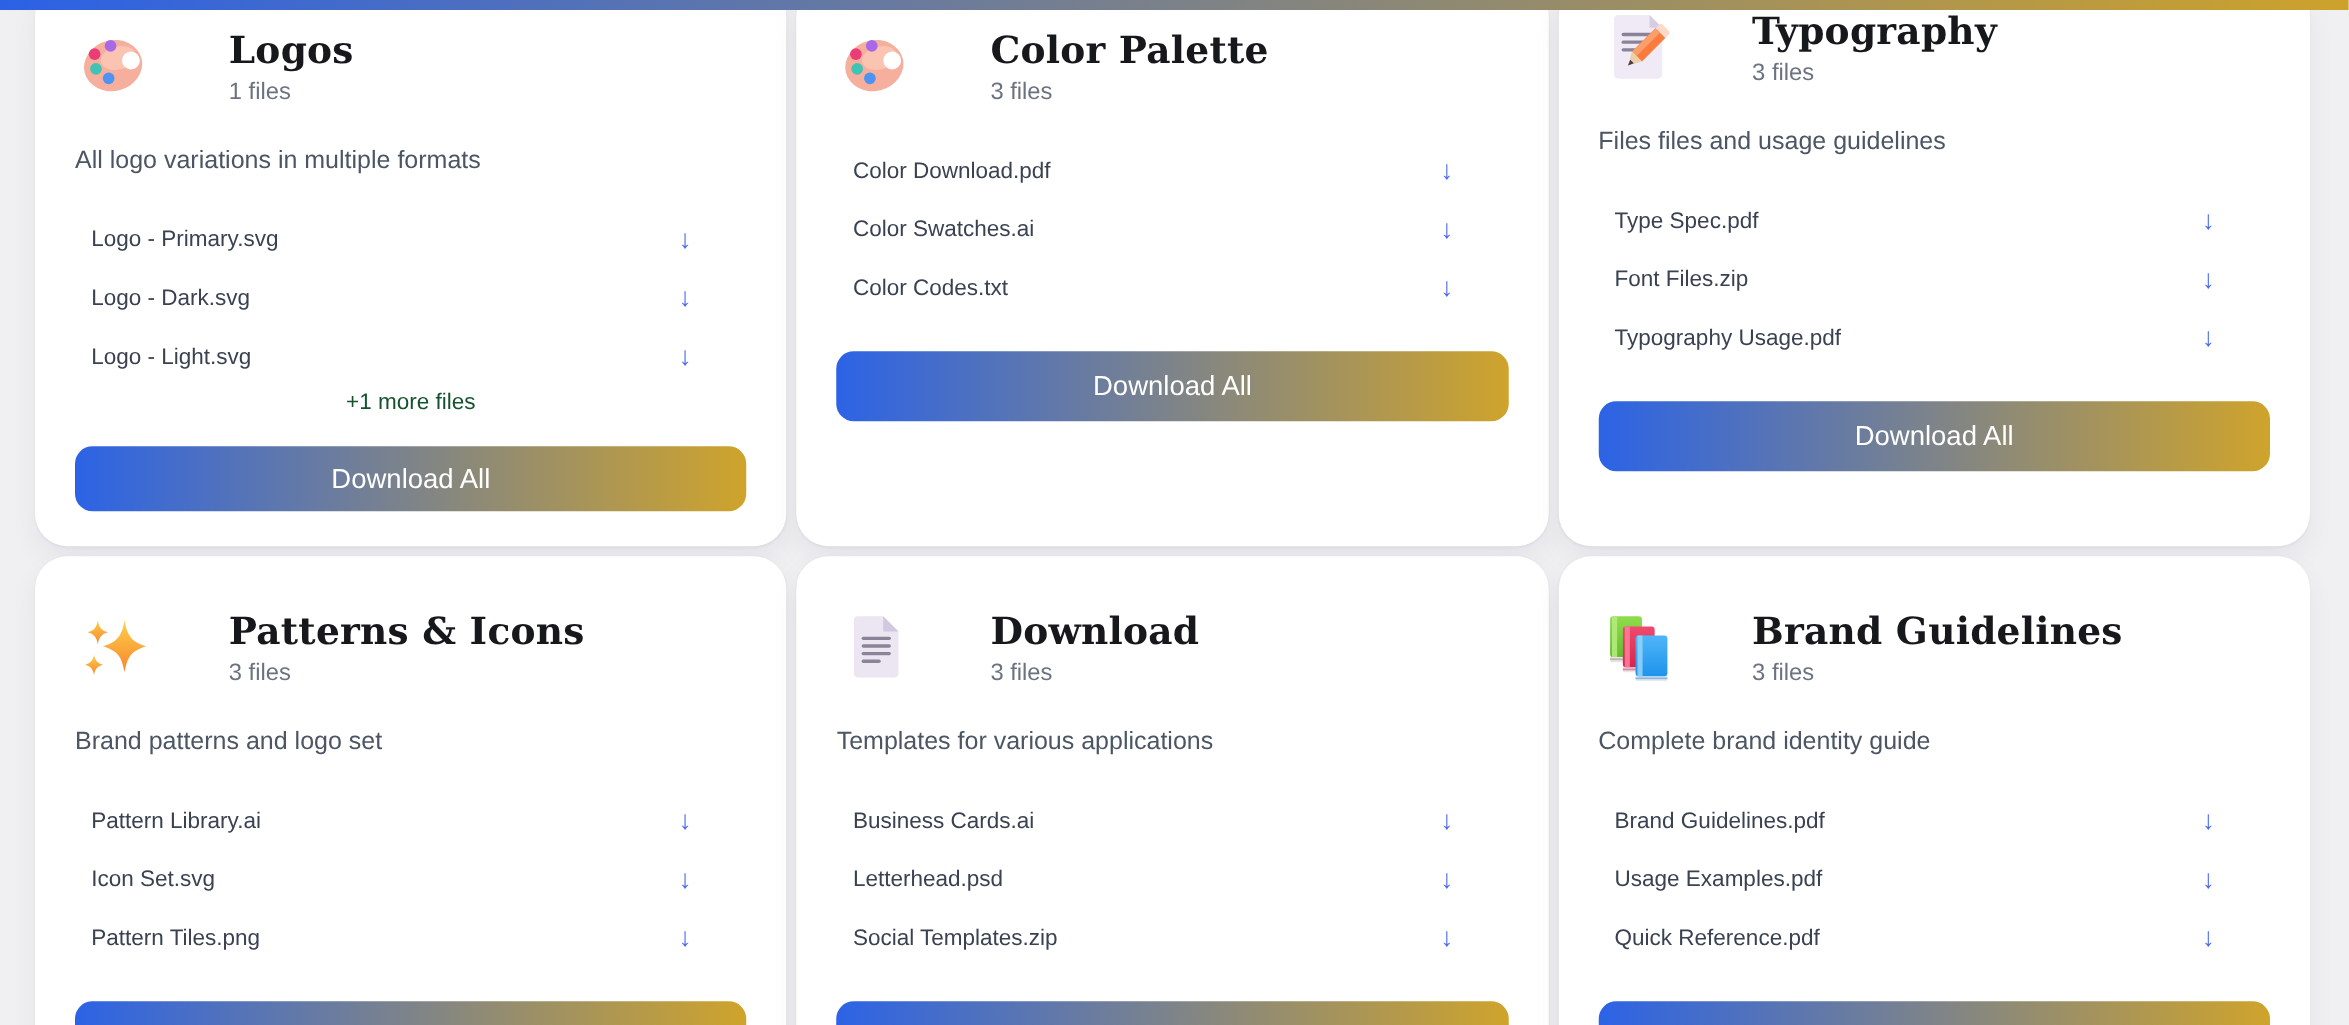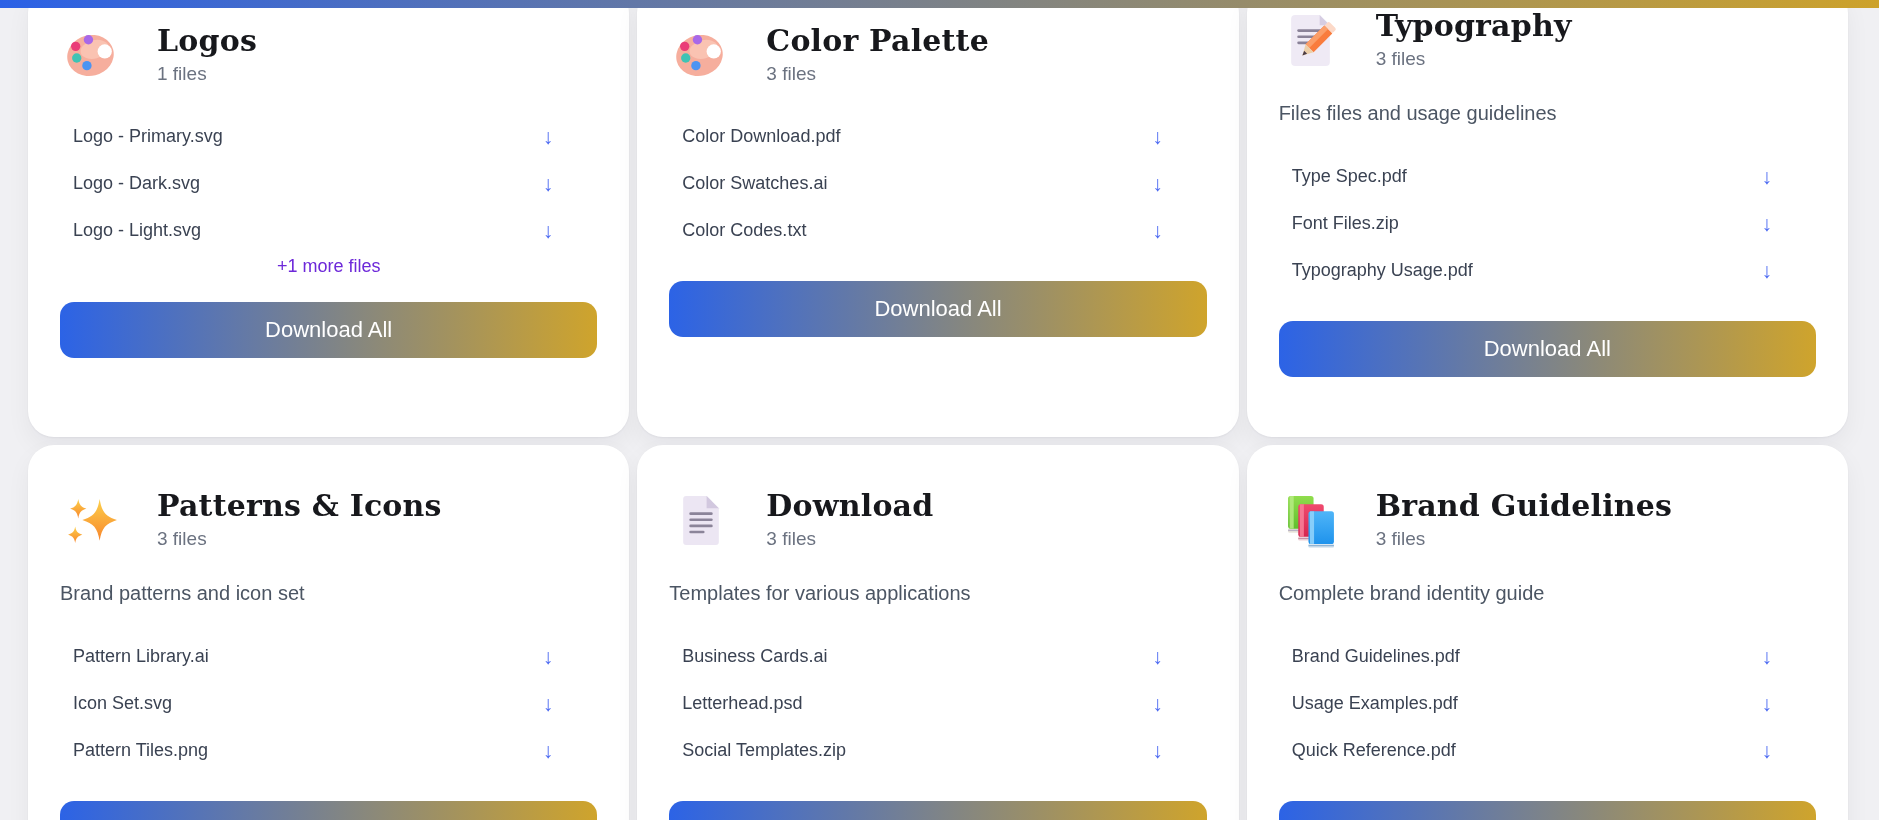--- a/index.html
+++ b/index.html
@@ -20,21 +20,21 @@
   }
   .card {
     background:#ffffff; border-radius:26px;
     box-shadow:0 1px 2px rgba(16,24,40,.05), 0 10px 24px rgba(16,24,40,.05);
     padding:38px 32px 28px;
   }
   .card.row2 { padding-top:45px; }
   .card-inner { display:flex; flex-direction:column; height:100%; }
   .card.nudge-up .card-inner { margin-top:-15px; }
 
-  .card-head { display:flex; align-items:flex-end; }
+  .card-head { display:flex; align-items:flex-start;gap:26px; }
   .icon-wrap { width:55px; height:55px; margin-left:4px; flex:0 0 auto; }
   .icon-wrap svg { width:55px; height:55px; display:block; }
   .head-text { margin-left:38px; }
   .title {
     font-family:"DejaVu Serif","Liberation Serif",serif;
     font-size:30px; font-weight:700; color:#17181c; line-height:1.05;
     letter-spacing:.2px;
   }
   .files-count { margin-top:7px; font-size:19px; color:#6b7280; line-height:1; }
 
@@ -42,21 +42,21 @@
 
   .files { list-style:none; margin-top:30px; }
   .file-row {
     height:47px; display:flex; align-items:center; justify-content:space-between;
     padding:0 44px 0 13px; border-radius:10px; cursor:pointer;
   }
   .file-name { font-size:18px; color:#3a4252; }
   .dl-arrow { font-size:21px; color:#4c6af2; line-height:1; }
 
   .more-files { margin-top:2px; height:19px; text-align:center;
-    font-size:18px; color:#6d28d9; }
+    font-size:18px; color:#14532d; }
 
   .dl-all {
     margin-top:27px; height:56px; width:100%;
     border:none; border-radius:14px; cursor:pointer;
     background:linear-gradient(90deg,#2c63e6 0%,#cfa42c 100%);
     color:#ffffff; font-size:22px; font-weight:500;
     font-family:"Liberation Sans","DejaVu Sans",sans-serif;
   }
 </style>
 </head>
@@ -148,20 +148,21 @@
         <span class="icon-wrap">
           <svg viewBox="0 0 54 54">
               <use href="#icon-palette"></use>
             </svg>
         </span>
         <div class="head-text">
           <h2 class="title">Logos</h2>
           <div class="files-count">1 files</div>
         </div>
       </header>
+      <p class="desc">All logo variations in multiple formats</p>
       <ul class="files">
         <li class="file-row">
           <span class="file-name">Logo - Primary.svg</span>
           <span class="dl-arrow">↓</span>
         </li>
         <li class="file-row">
           <span class="file-name">Logo - Dark.svg</span>
           <span class="dl-arrow">↓</span>
         </li>
         <li class="file-row">
@@ -243,21 +244,21 @@
         <span class="icon-wrap">
           <svg viewBox="0 0 54 54">
               <use href="#icon-sparkles"></use>
             </svg>
         </span>
         <div class="head-text">
           <h2 class="title">Patterns &amp; Icons</h2>
           <div class="files-count">3 files</div>
         </div>
       </header>
-      <p class="desc">Brand patterns and icon set</p>
+      <p class="desc">Brand patterns and logo set</p>
       <ul class="files">
         <li class="file-row">
           <span class="file-name">Pattern Library.ai</span>
           <span class="dl-arrow">↓</span>
         </li>
         <li class="file-row">
           <span class="file-name">Icon Set.svg</span>
           <span class="dl-arrow">↓</span>
         </li>
         <li class="file-row">

